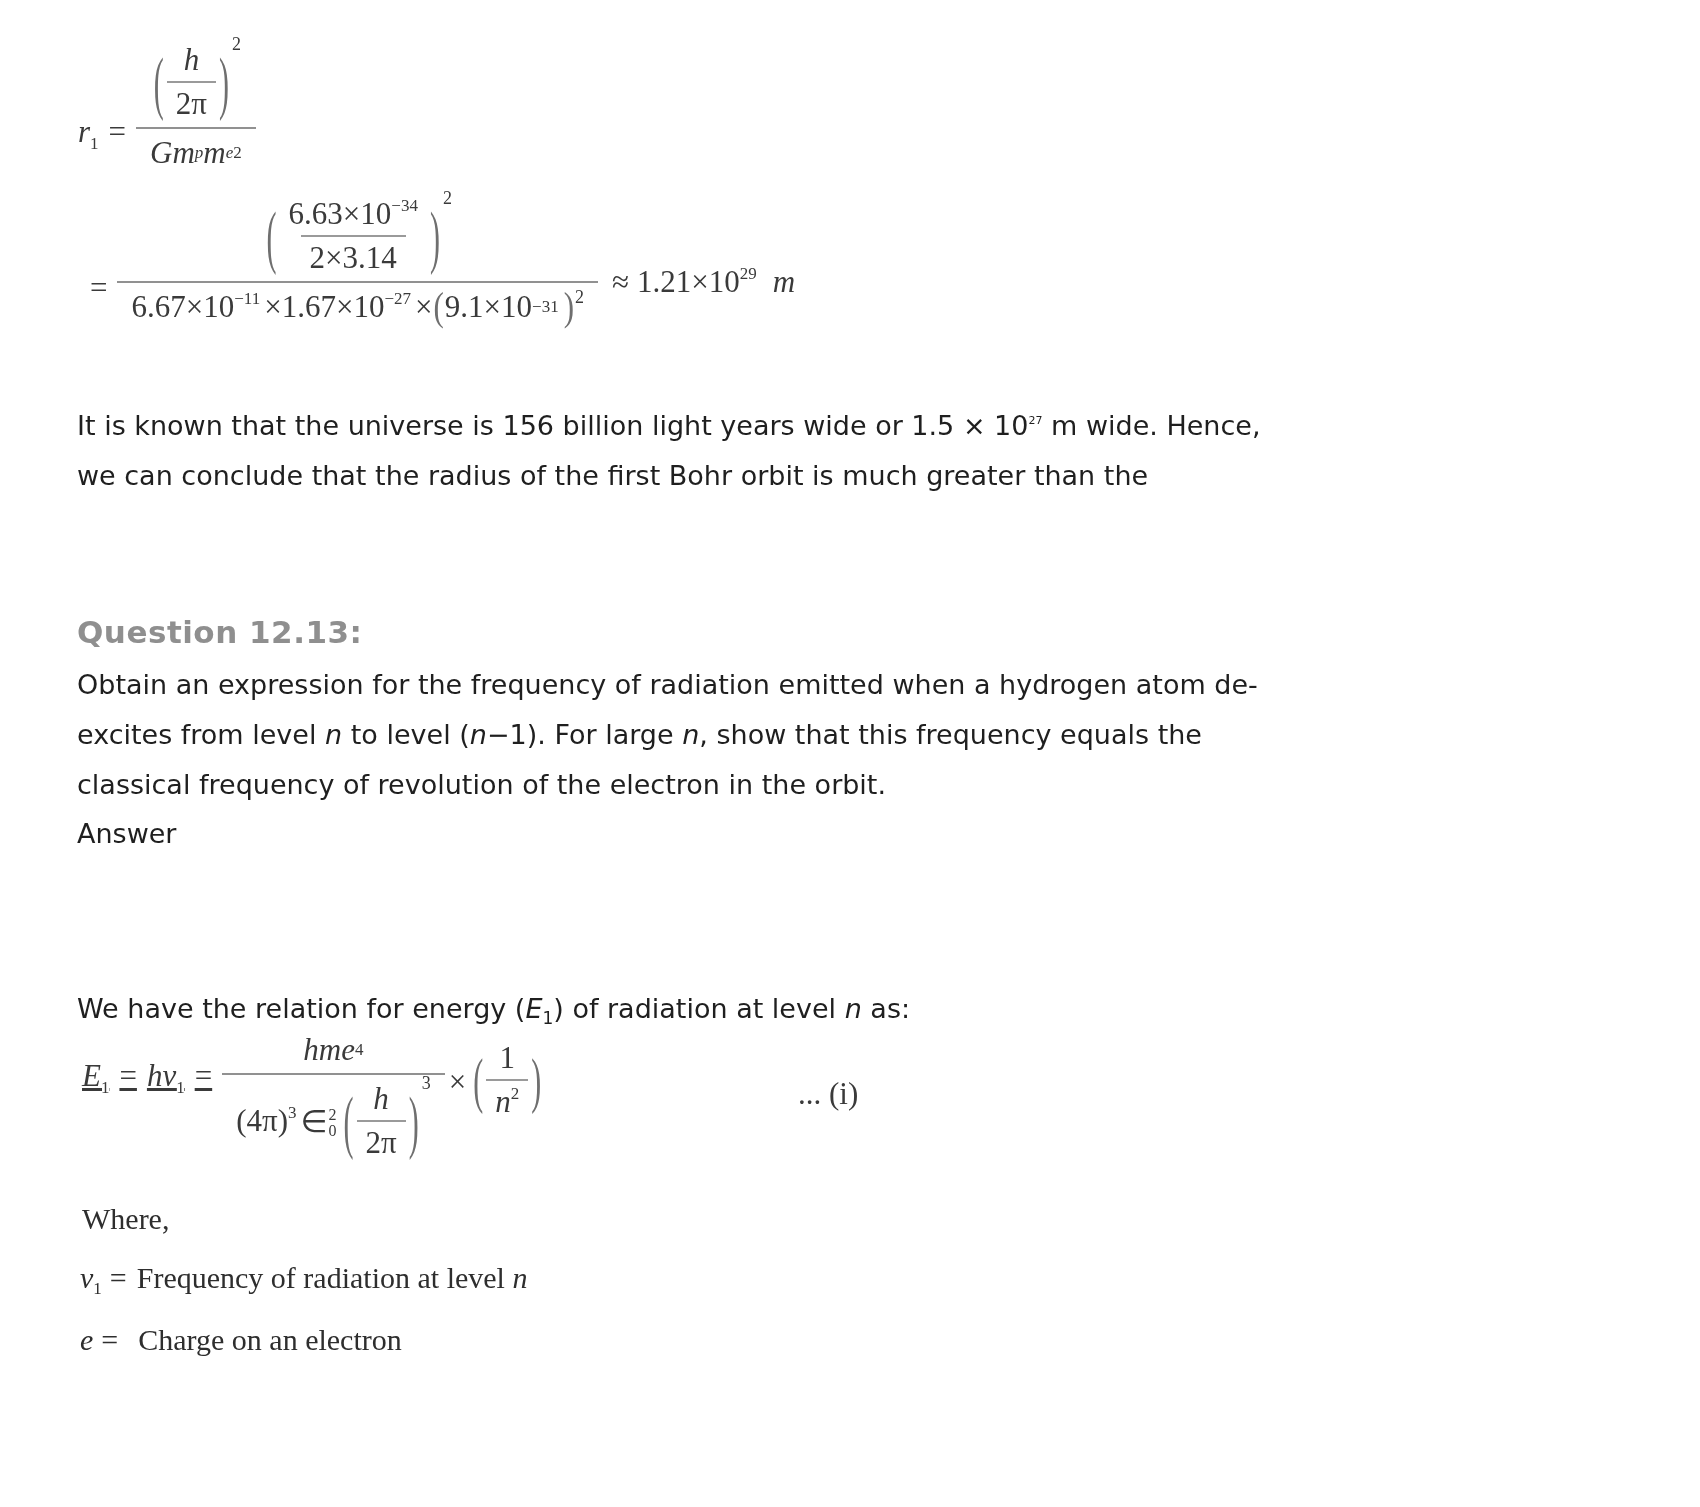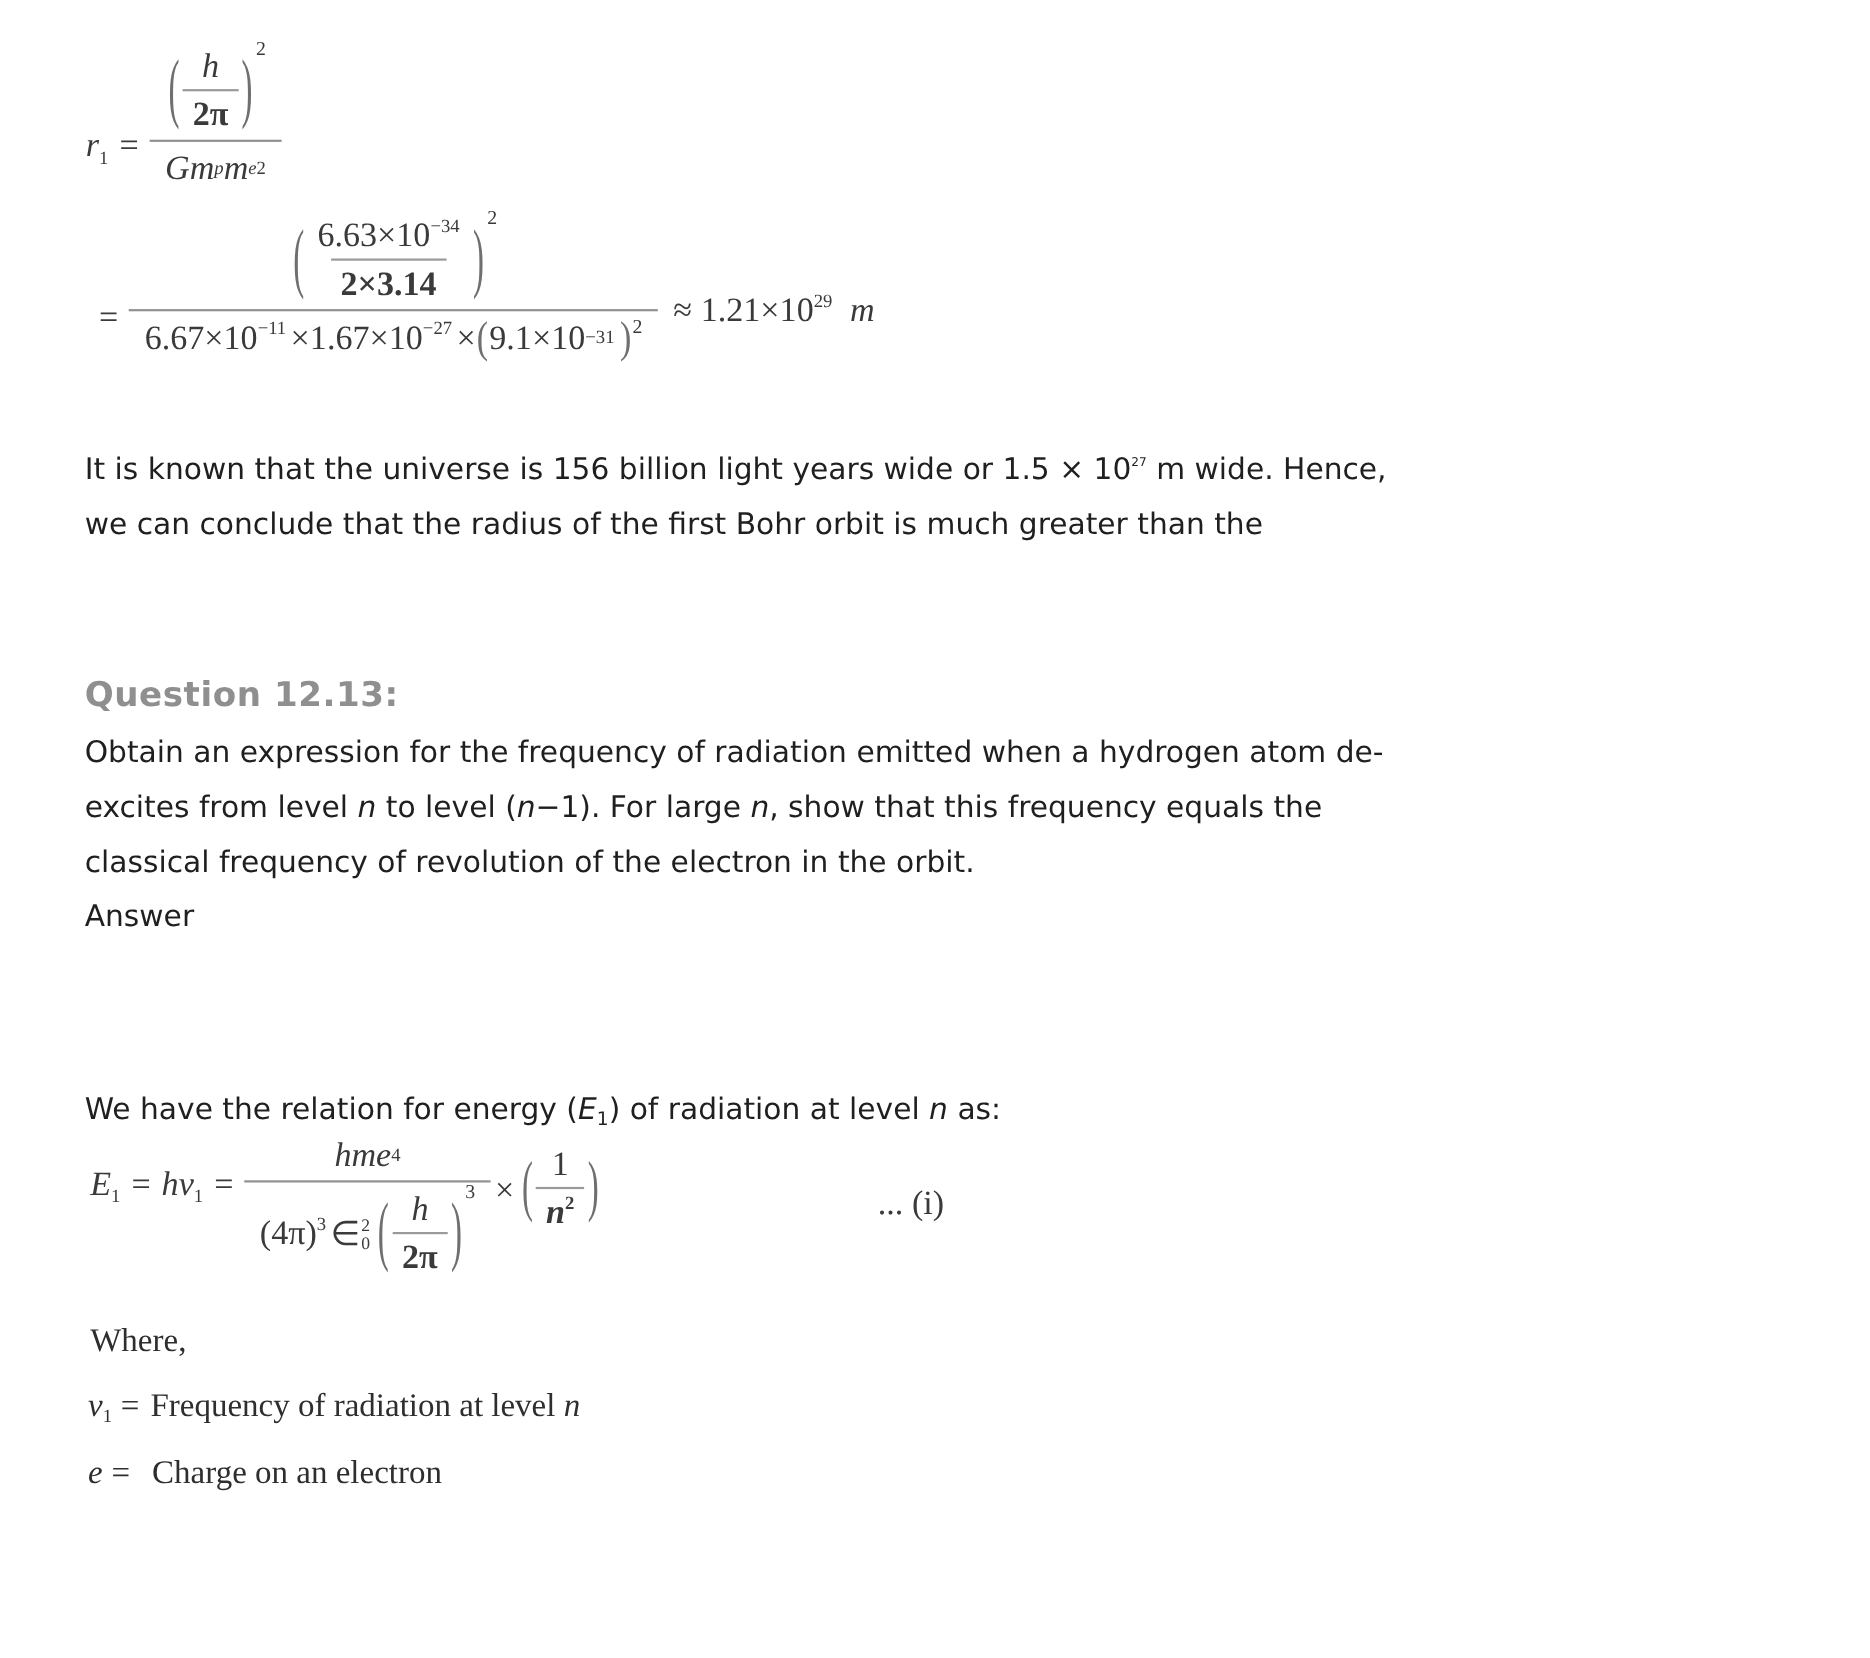--- a/index.html
+++ b/index.html
@@ -36,21 +36,21 @@
   .math .mo { padding:0 10px; }
   .math sub { font-size:17px; vertical-align:-7px; }
   .math sup { font-size:17px; vertical-align:13px; }
 
   .frac { display:inline-flex; flex-direction:column; align-items:center; }
   .frac.main > .num { padding:0 14px 5px; display:inline-flex; align-items:center; }
   .frac.main > .den { border-top:2px solid #919191; padding:6px 14px 0;
                       display:inline-flex; align-items:center; }
   .frac.inner { vertical-align:middle; }
   .frac.inner > .inum { padding:0 9px 3px; }
-  .frac.inner > .iden { border-top:2px solid #9a9a9a; padding:3px 9px 0;font-weight:bold; }
+  .frac.inner > .iden { border-top:2px solid #9a9a9a; padding:3px 9px 0; }
 
   .pgroup { display:inline-flex; align-items:center; }
   .paren { display:inline-block; color:#6f6f6f; font-weight:400;
            font-family:"Liberation Serif", serif; }
   .scale-big  { font-size:30px; transform:scaleY(2.35); margin:0 3px; }
   .scale-med  { font-size:30px; transform:scaleY(2.05); margin:0 3px; }
   .scale-small{ font-size:31px; transform:scaleY(1.3);  margin:0 1px; }
   .texp { font-size:18px; align-self:flex-start; margin-top:-8px; }
 
   .eps-group { display:inline-flex; align-items:center; margin:0 4px; }
@@ -59,21 +59,21 @@
 
   
   #f1 .lhs { margin-top:72px; }
   
   #f2 .lhs-eq { margin-top:74px; }
   #f2 .res { margin-top:68px; margin-left:14px; }
   #f2 .res .unit { margin-left:16px; }
   #f2 .res .mo { padding:0 8px 0 0; }
   
   #f3 { width:1540px; position:relative; }
-  #f3 .lhs { margin-top:26px; }
+  #f3 .lhs { margin-top:26px;text-decoration:underline; }
   #f3 .times { margin-top:32px; padding:0 4px; }
   #f3 .pn2 { margin-top:8px; }
   #f3 .flabel { position:absolute; left:716px; top:44px; }
   .dexp { margin-right:4px; }
 
   
   .serifline { font-family:"Liberation Serif", serif; font-size:30px; color:#2e2e2e; }
   .defs .def-row { display:block; line-height:51px; white-space:nowrap; }
   .defs .dsym { font-style:italic; }
   .defs sub { font-size:17px; vertical-align:-6px; }

